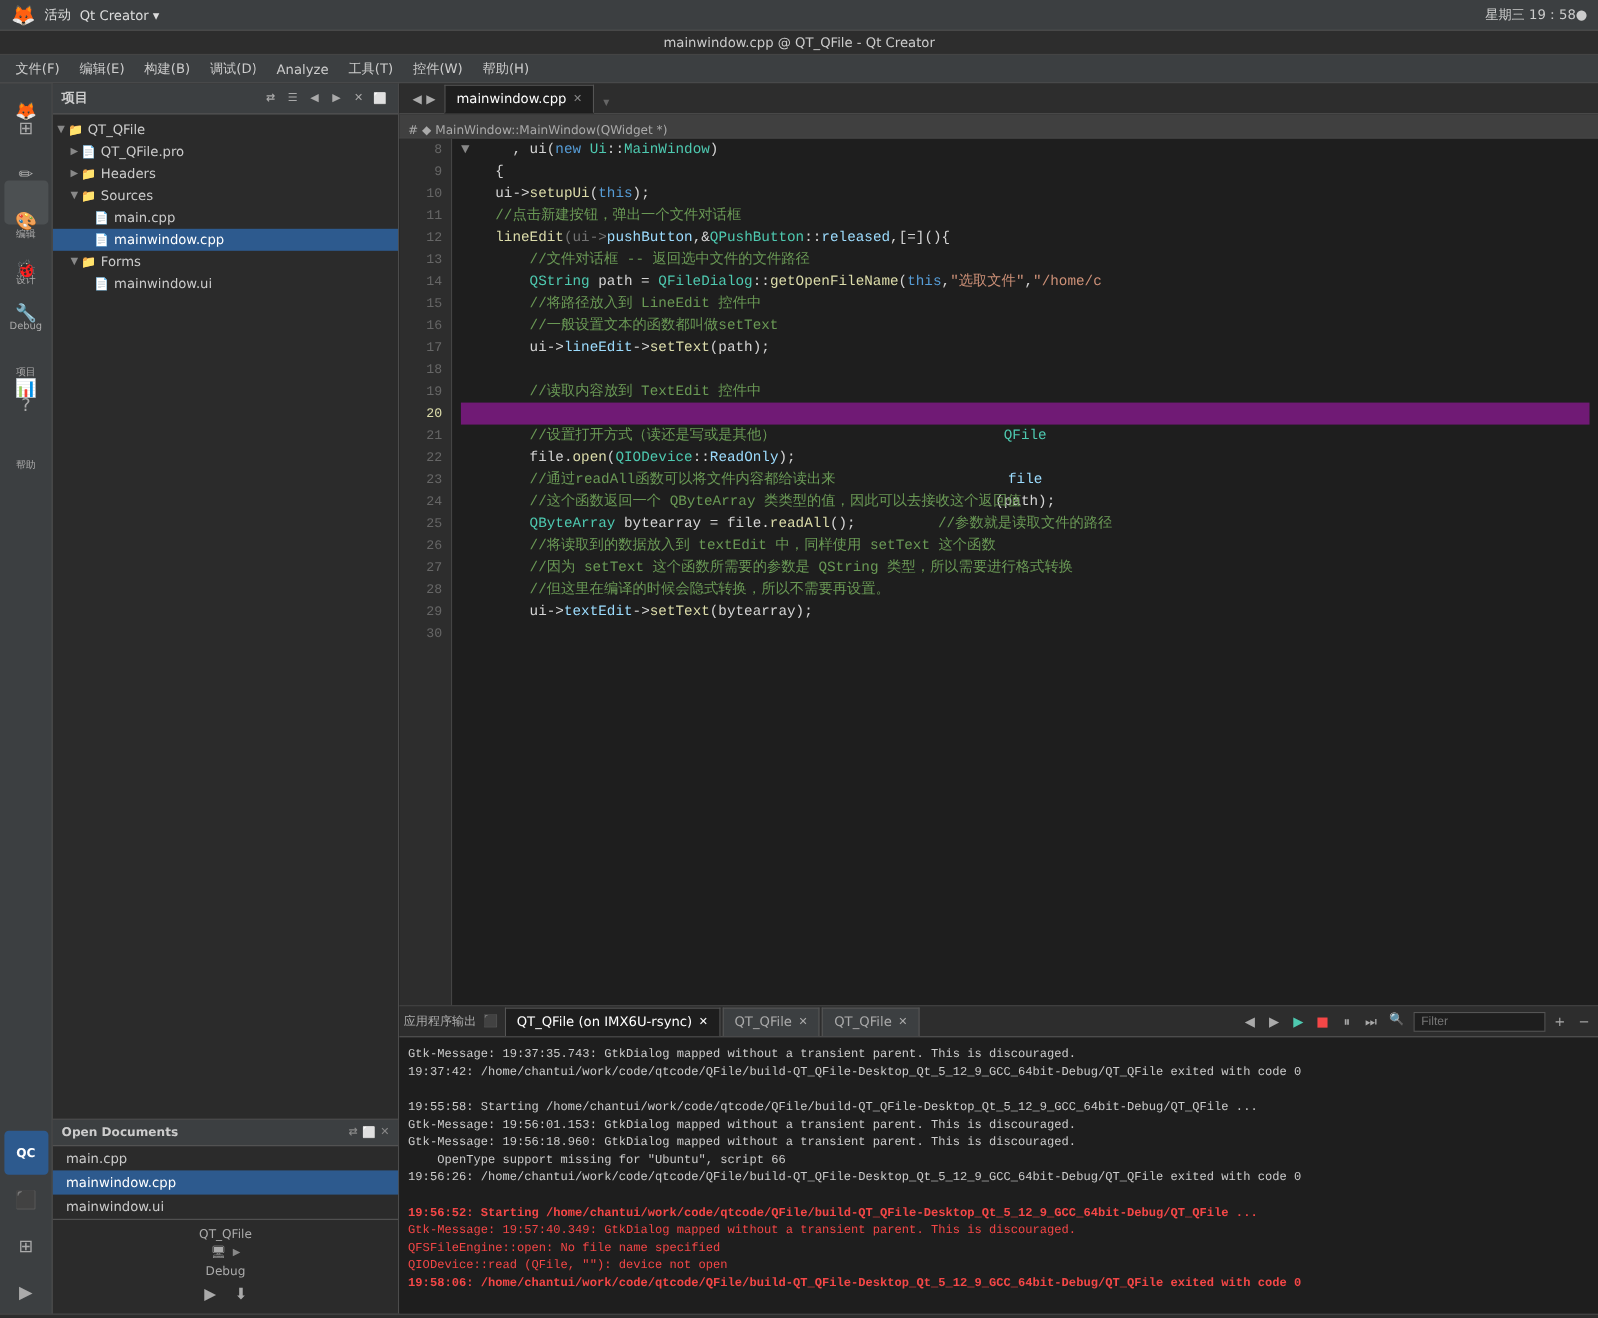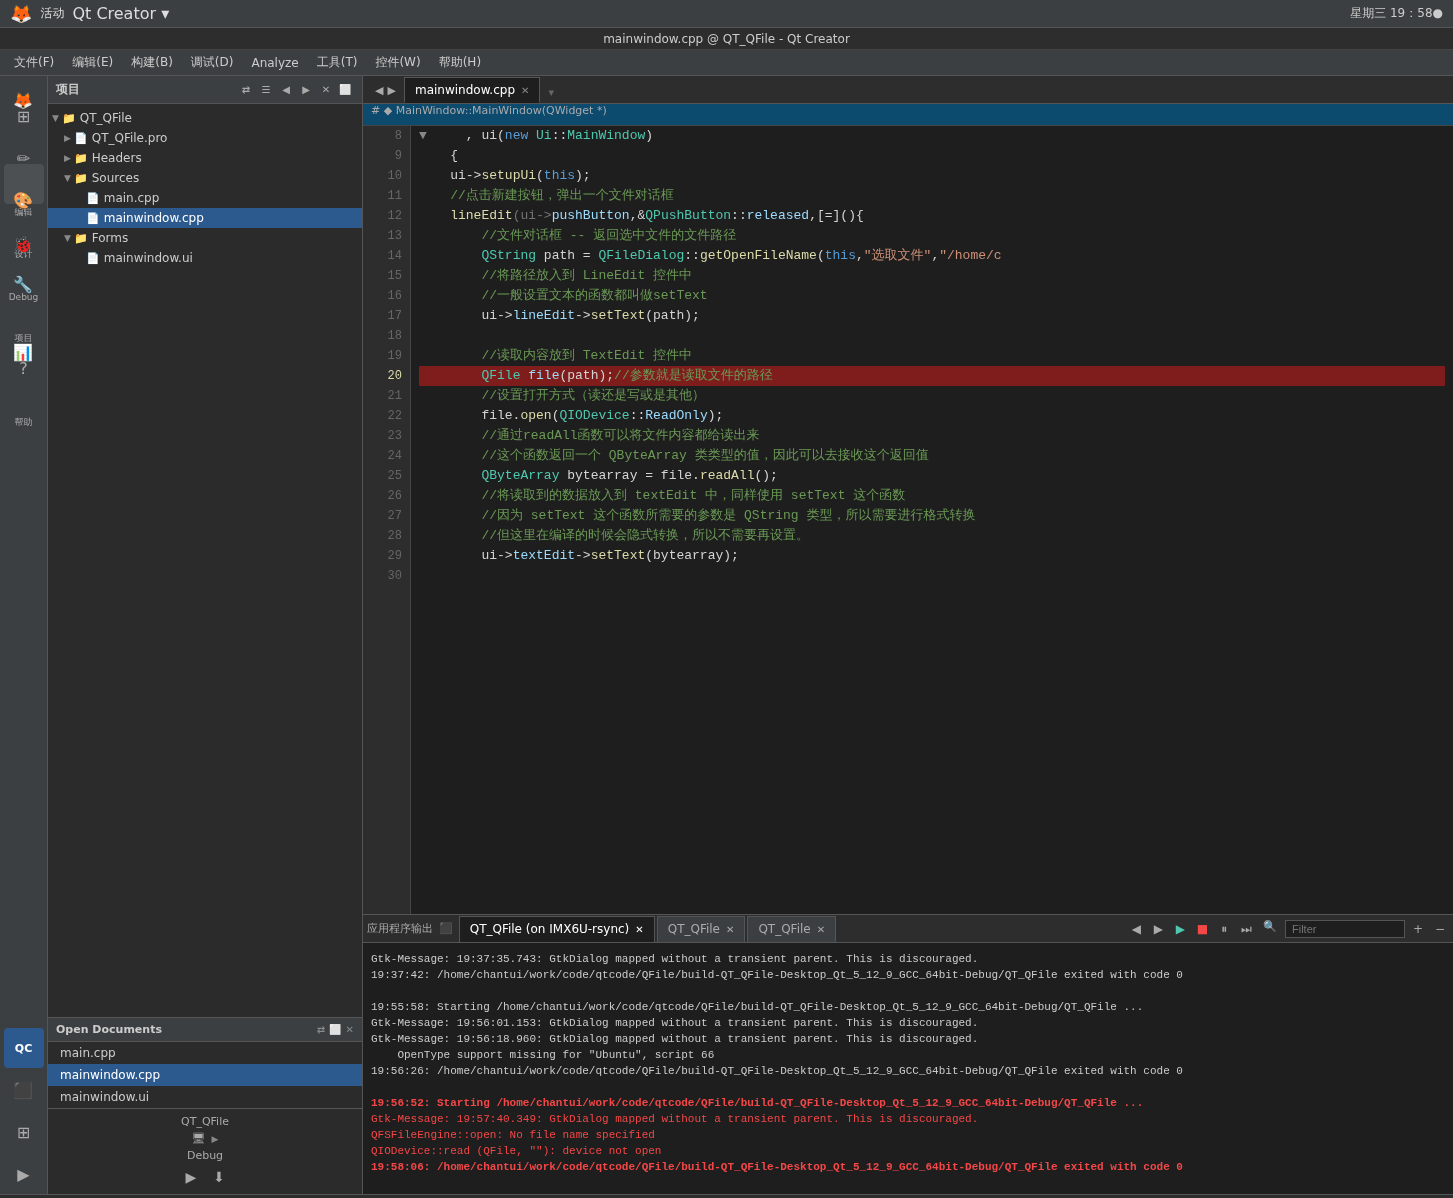--- a/index.html
+++ b/index.html
@@ -190,24 +190,24 @@
       cursor: pointer;
       gap: 6px;
       margin-right: 2px;
     }
     .tab.active { background: #1e1e1e; color: #fff; border-bottom: 1px solid #1e1e1e; }
     .tab .tab-close { font-size: 10px; color: #888; }
 
     
     .breadcrumb-bar {
       height: 22px;
-      background: #0c4a6e;
+      background: #404040;
       border-bottom: 1px solid #444;
       display: flex;
-      align-items: flex-start;
+      align-items: flex-end;
       padding: 0 8px;
       font-size: 11px;
       color: #aaa;
     }
 
     
     .code-editor {
       flex: 1;
       display: flex;
       overflow: hidden;
@@ -236,21 +236,21 @@
       flex: 1;
       padding: 0 8px;
       overflow: auto;
     }
     .code-line {
       height: 20px;
       display: flex;
       align-items: center;
       white-space: pre;
     }
-    .code-line.highlighted { background: #7f1d1d; }
+    .code-line.highlighted { background: #701a75; flex-direction: column; }
 
     
     .kw { color: #569cd6; }
     .fn { color: #dcdcaa; }
     .str { color: #ce9178; }
     .cmt { color: #6a9955; }
     .cls { color: #4ec9b0; }
 
     
     .output-panel {
@@ -367,21 +367,21 @@
       border-radius: 3px;
     }
   </style>
 </head>
 <body>
 
 <div class="top-bar">
   <div class="top-bar-left">
     <span style="font-size:18px;">🦊</span>
     <span style="font-size:12px;color:#ddd;">活动</span>
-    <span style="font-size:16px;color:#ddd;cursor:pointer;">Qt Creator ▾</span>
+    <span style="font-size:12px;color:#ddd;cursor:pointer;">Qt Creator ▾</span>
   </div>
   <div class="top-bar-right">
     <span>星期三 19：58●</span>
   </div>
 </div>
 
 <div style="background:#2d2d2d;height:22px;display:flex;align-items:center;justify-content:center;border-bottom:1px solid #444;">
   <span style="font-size:12px;color:#ccc;">mainwindow.cpp @ QT_QFile - Qt Creator</span>
 </div>
 

